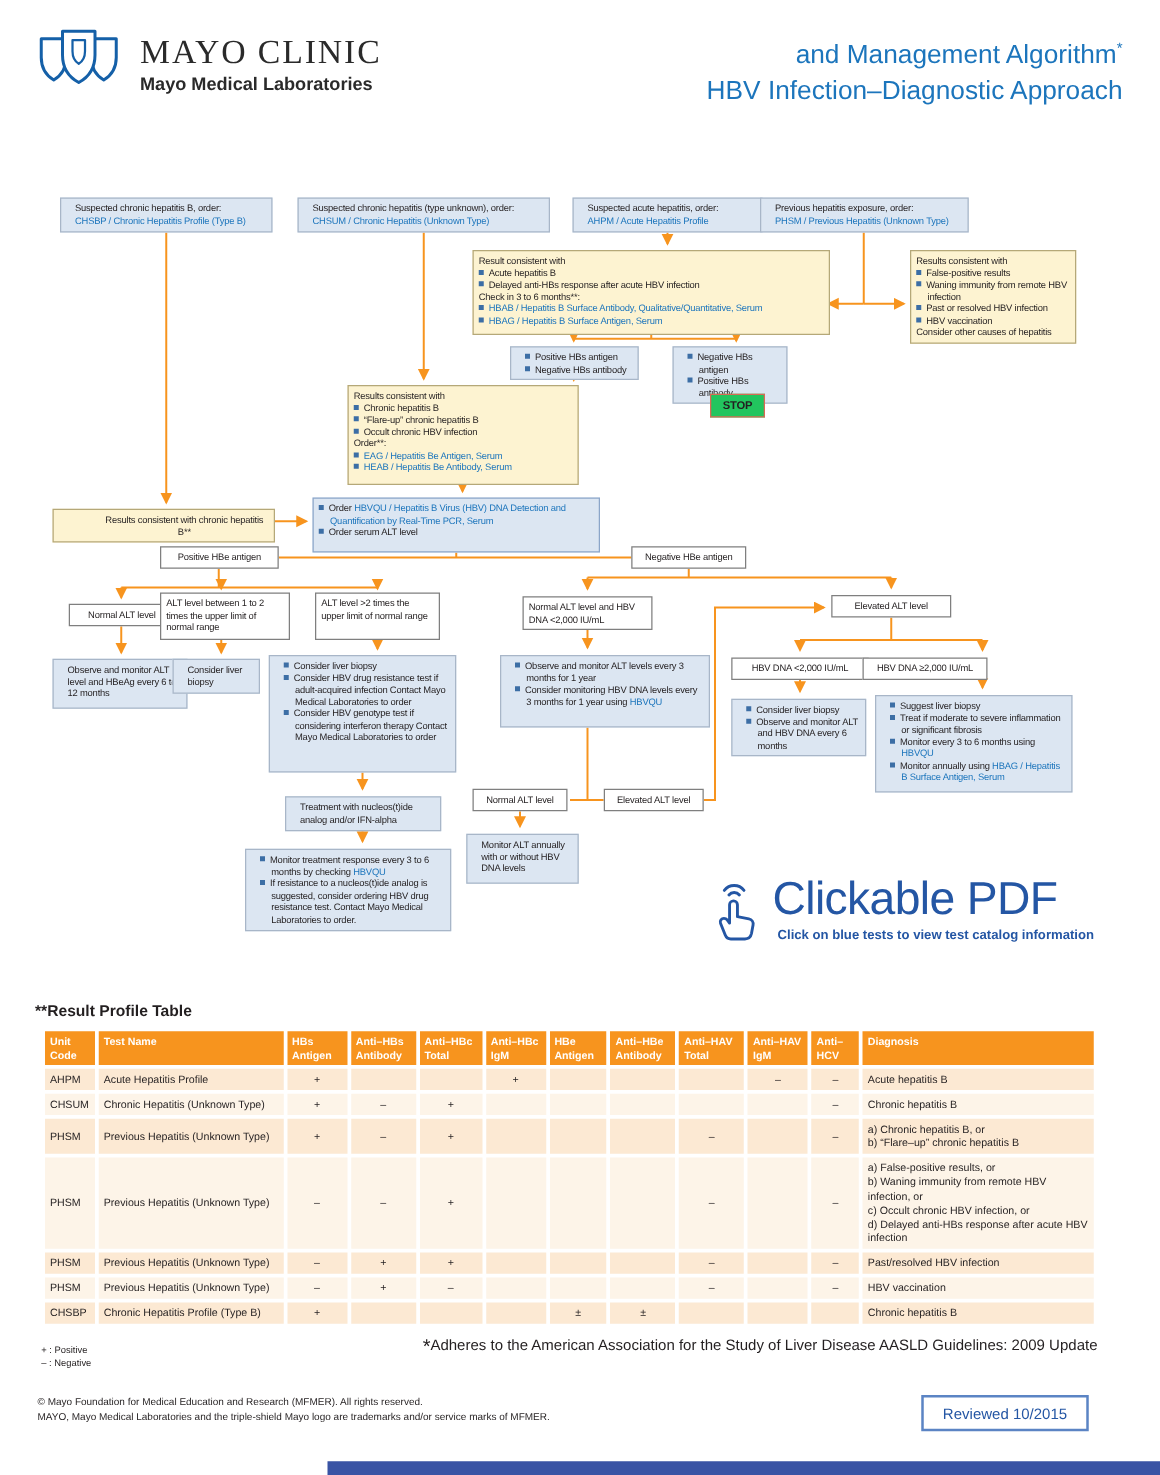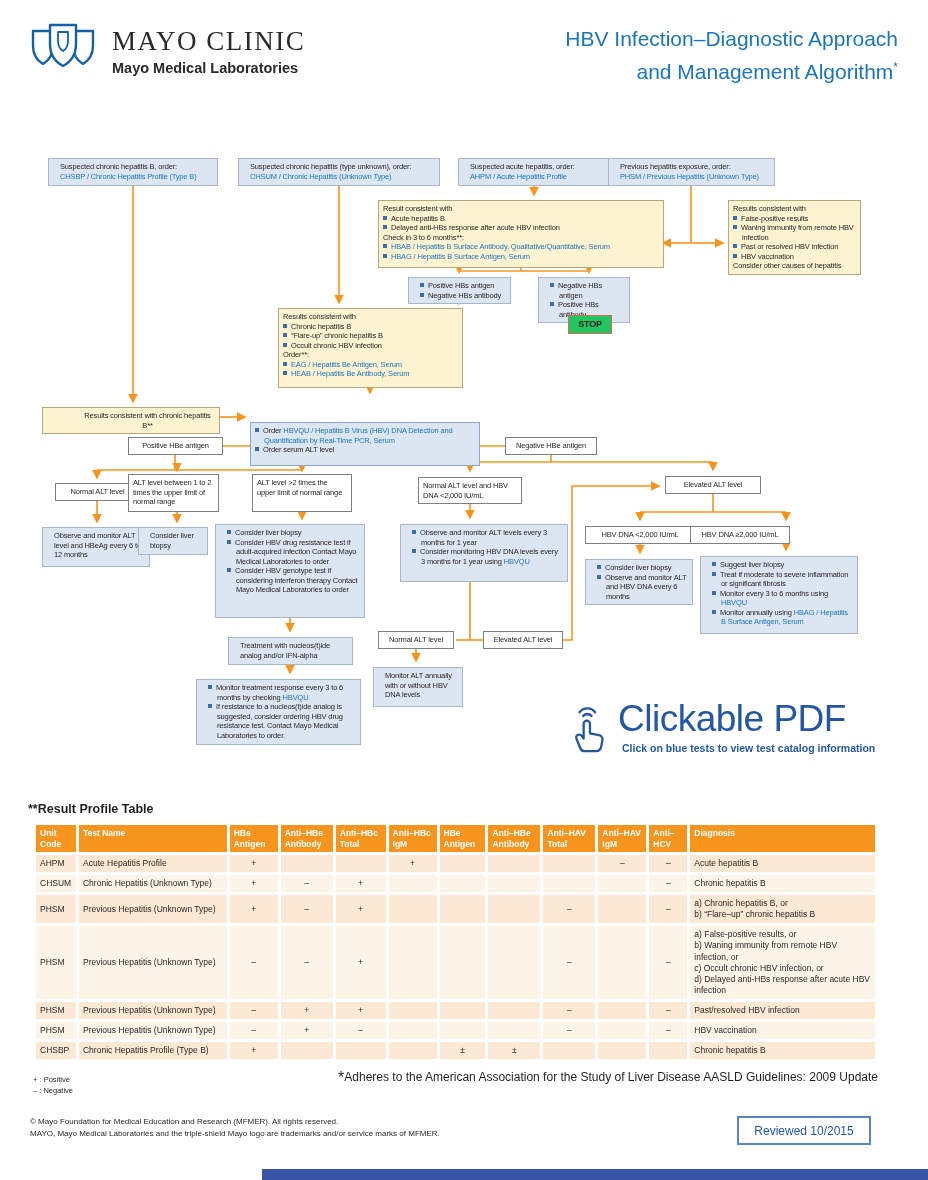--- a/index.html
+++ b/index.html
@@ -68,22 +68,22 @@
         <path d="M43,9 h20 v15 q0,12 -10,18 q-10,-6 -10,-18 Z"></path>
         <path d="M20,3 h26 v19 q0,15 -13,22 q-13,-7 -13,-22 Z"></path>
         <path d="M28,10 h10 v9 q0,7 -5,10 q-5,-3 -5,-10 Z" stroke-width="1.8"></path>
       </g>
     </svg>
     <div class="brand">
       <div class="brand-main">MAYO CLINIC</div>
       <div class="brand-sub">Mayo Medical Laboratories</div>
     </div>
     <div class="title">
+      <div><span>and Management Algorithm</span><sup>*</sup></div>
       <div>HBV Infection–Diagnostic Approach</div>
-      <div><span>and Management Algorithm</span><sup>*</sup></div>
     </div>
   </div>
 
   <svg class="flow-svg" viewBox="0 0 928 1180">
     <defs>
       <marker id="arr" markerWidth="8" markerHeight="8" refX="5" refY="3" orient="auto">
         <path d="M0,0 L6,3 L0,6 Z" fill="#F7941E"></path>
       </marker>
     </defs>
     <g stroke="#F7941E" stroke-width="1.6" fill="none">
@@ -180,34 +180,34 @@
         <div class="fl bullet"><span class="sq"></span><span>Chronic hepatitis B</span></div>
         <div class="fl bullet"><span class="sq"></span><span>“Flare-up” chronic hepatitis B</span></div>
         <div class="fl bullet"><span class="sq"></span><span>Occult chronic HBV infection</span></div>
         <div class="fl"><span>Order**:</span></div>
         <div class="fl bullet"><span class="sq"></span><span class="tlink">EAG / Hepatitis Be Antigen, Serum</span></div>
         <div class="fl bullet"><span class="sq"></span><span class="tlink">HEAB / Hepatitis Be Antibody, Serum</span></div>
       </div>
       <div class="fb fb-yellow fb-center" style="left: 42px; top: 407px; width: 178px; min-height: 20px; padding-left: 37px;">
         <div class="fl"><span>Results consistent with chronic hepatitis B**</span></div>
       </div>
-      <div class="fb fb-bluebd" style="left: 250px; top: 398px; width: 230px; min-height: 44px; margin-top: 24px;">
+      <div class="fb fb-bluebd" style="left: 250px; top: 398px; width: 230px; min-height: 44px;">
         <div class="fl bullet"><span class="sq"></span><span>Order </span><span class="tlink">HBVQU / Hepatitis B Virus (HBV) DNA Detection and Quantification by Real-Time PCR, Serum</span></div>
         <div class="fl bullet"><span class="sq"></span><span>Order serum ALT level</span></div>
       </div>
       <div class="fb fb-white fb-center" style="left: 128px; top: 437px; width: 95px; min-height: 18px;">
         <div class="fl"><span>Positive HBe antigen</span></div>
       </div>
       <div class="fb fb-white fb-center" style="left: 505px; top: 437px; width: 92px; min-height: 18px;">
         <div class="fl"><span>Negative HBe antigen</span></div>
       </div>
       <div class="fb fb-white fb-center" style="left: 55px; top: 483px; width: 85px; min-height: 18px;">
         <div class="fl"><span>Normal ALT level</span></div>
       </div>
-      <div class="fb fb-white" style="left: 128px; top: 474px; width: 91px; min-height: 38px;">
+      <div class="fb fb-white" style="left: 128px; top: 474px; width: 104px; min-height: 38px;">
         <div class="fl"><span>ALT level between 1 to 2 times the upper limit of normal range</span></div>
       </div>
       <div class="fb fb-white" style="left: 252px; top: 474px; width: 100px; min-height: 38px;">
         <div class="fl"><span>ALT level &gt;2 times the upper limit of normal range</span></div>
       </div>
       <div class="fb fb-blue" style="left: 42px; top: 527px; width: 108px; min-height: 40px;">
         <div class="fl"><span>Observe and monitor ALT level and HBeAg every 6 to 12 months</span></div>
       </div>
       <div class="fb fb-blue" style="left: 138px; top: 527px; width: 70px; min-height: 28px;">
         <div class="fl"><span>Consider liver biopsy</span></div>

